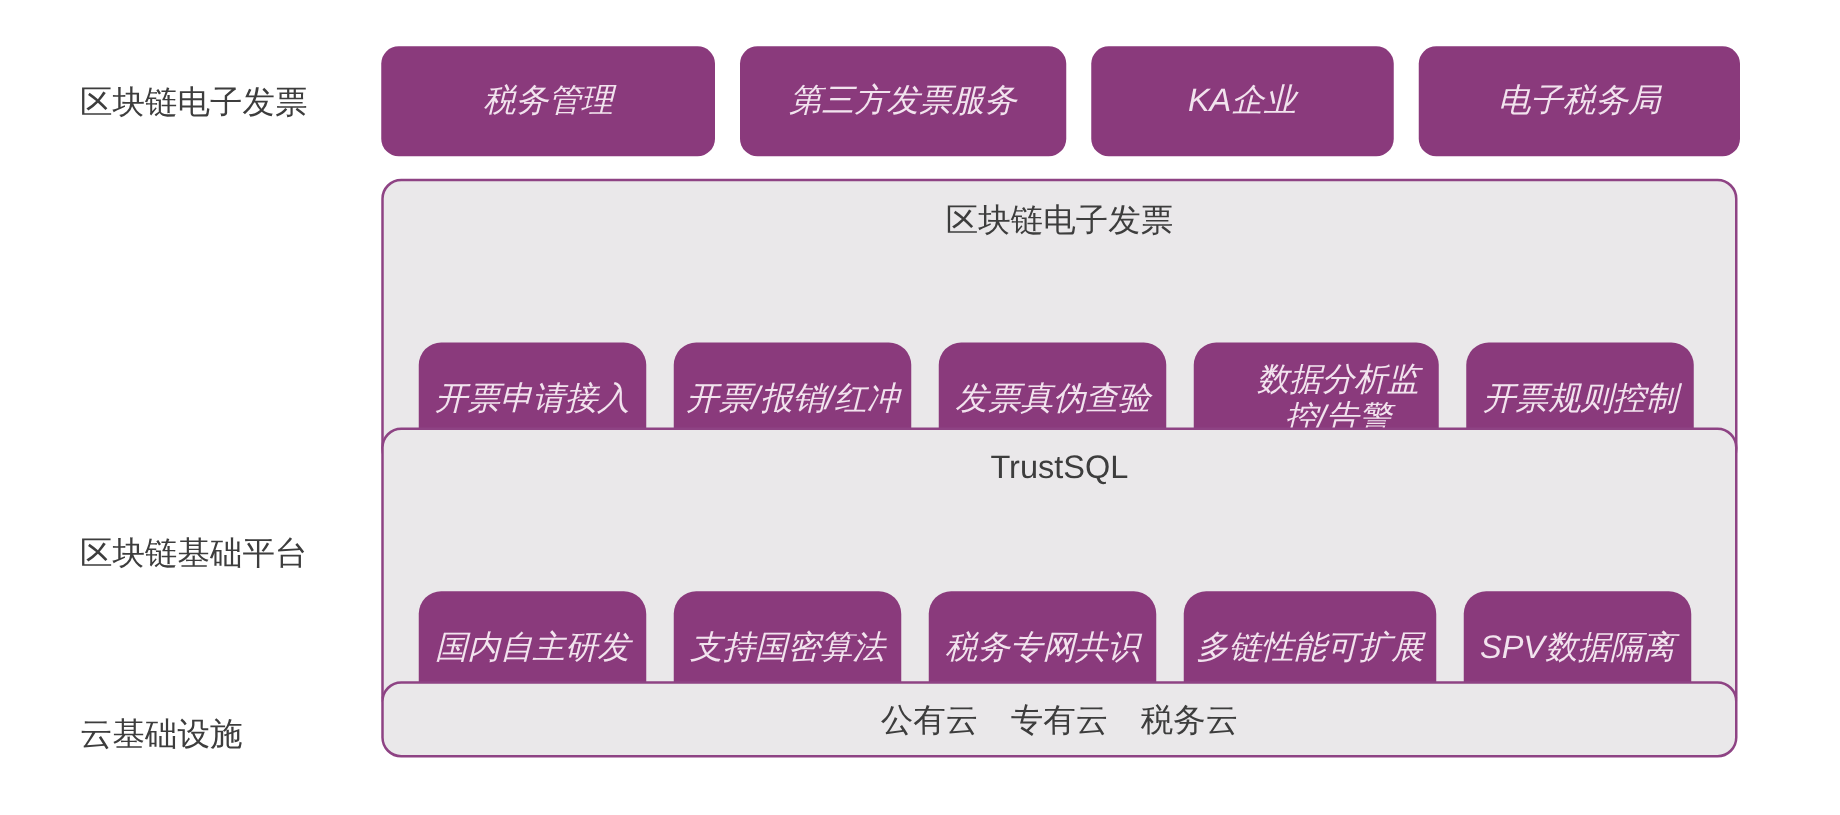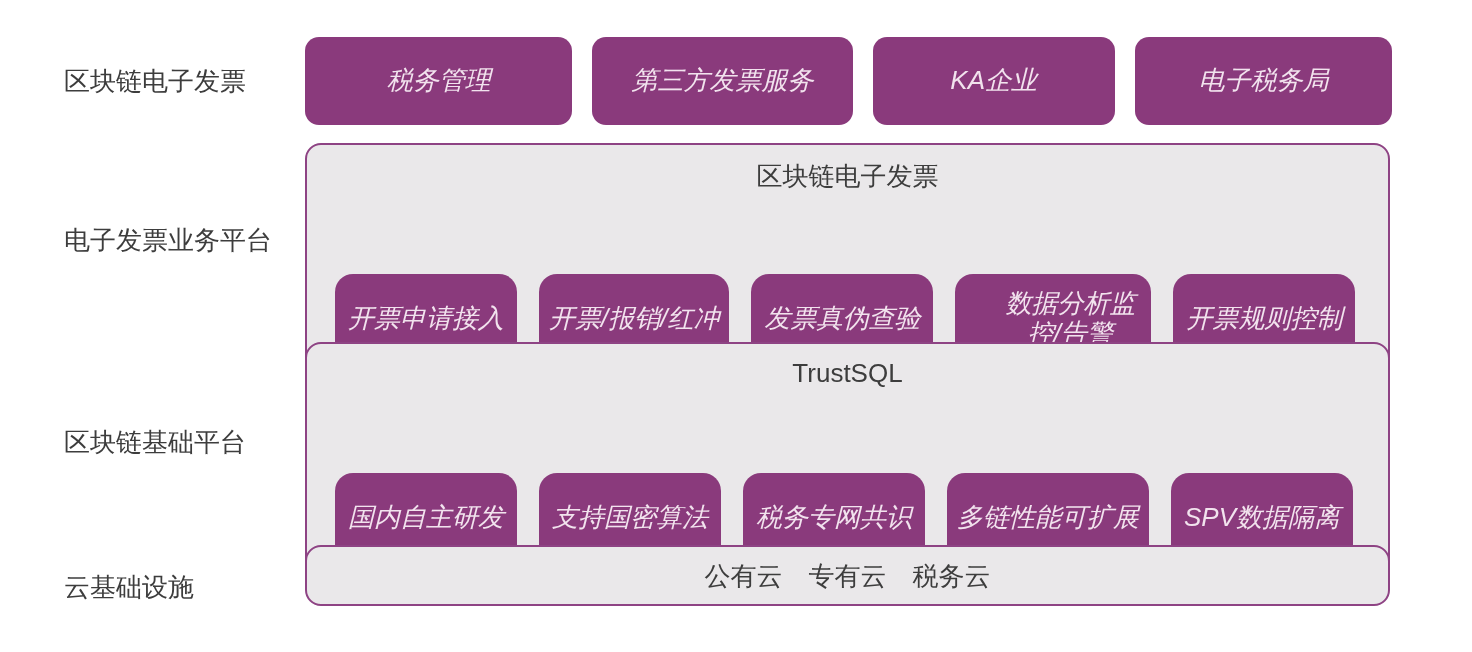--- a/index.html
+++ b/index.html
@@ -98,21 +98,20 @@
     color: #3d3d3d;
     white-space: pre;
   }
 </style>
 </head>
 <body>
 
 <div class="diagram">
 
   <div class="layer-label ll-1">区块链电子发票</div>
-  <div class="layer-label ll-2">电子发票业务平台</div>
   <div class="layer-label ll-3">区块链基础平台</div>
   <div class="layer-label ll-4">云基础设施</div>
 
   <div class="app-row">
     <div class="pbox fb1">税务管理</div>
     <div class="pbox fb2">第三方发票服务</div>
     <div class="pbox fb3">KA企业</div>
     <div class="pbox fb4">电子税务局</div>
   </div>
 

